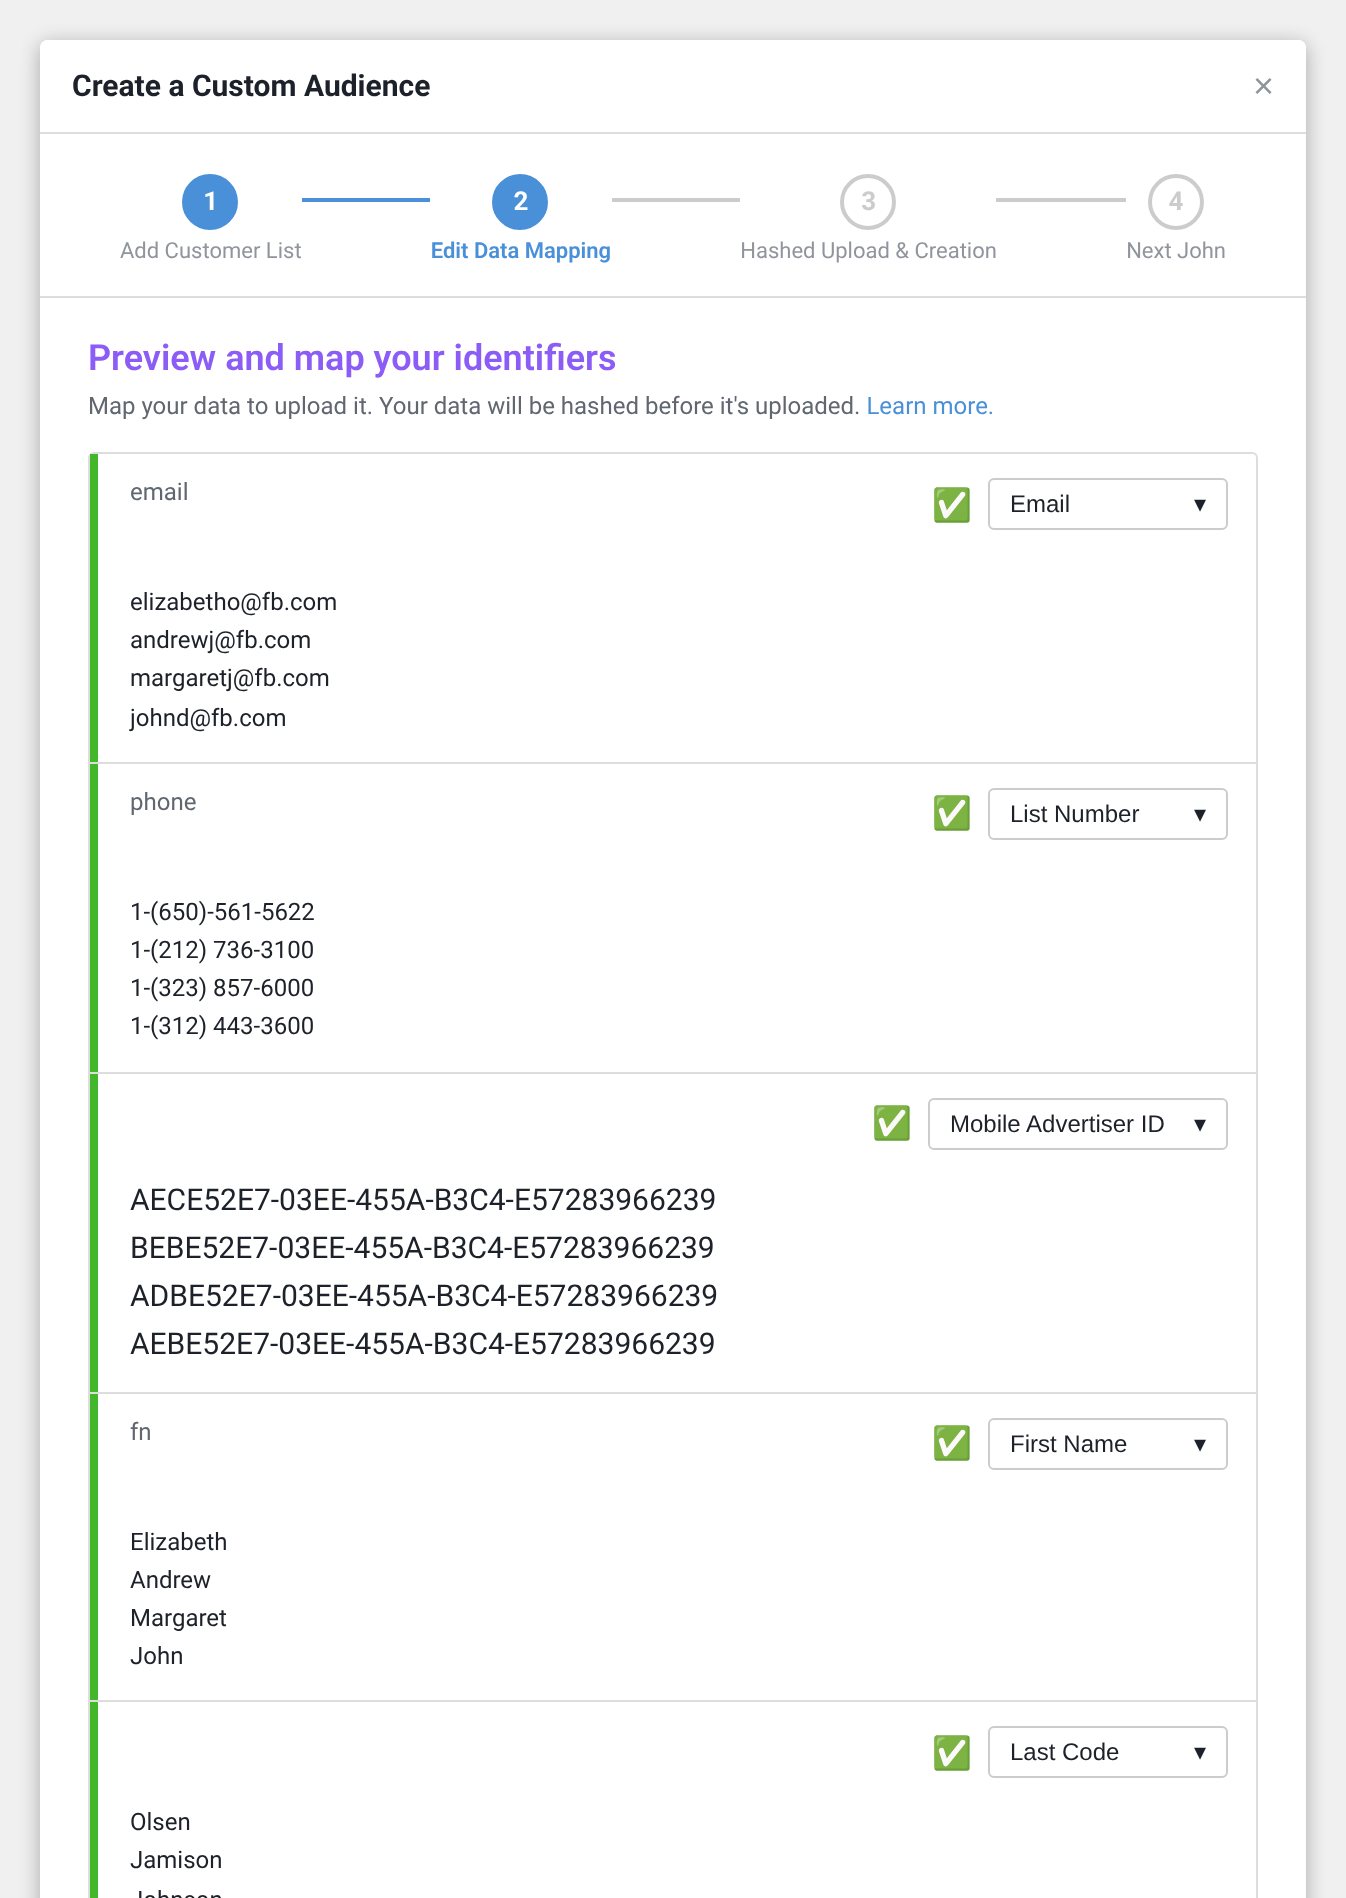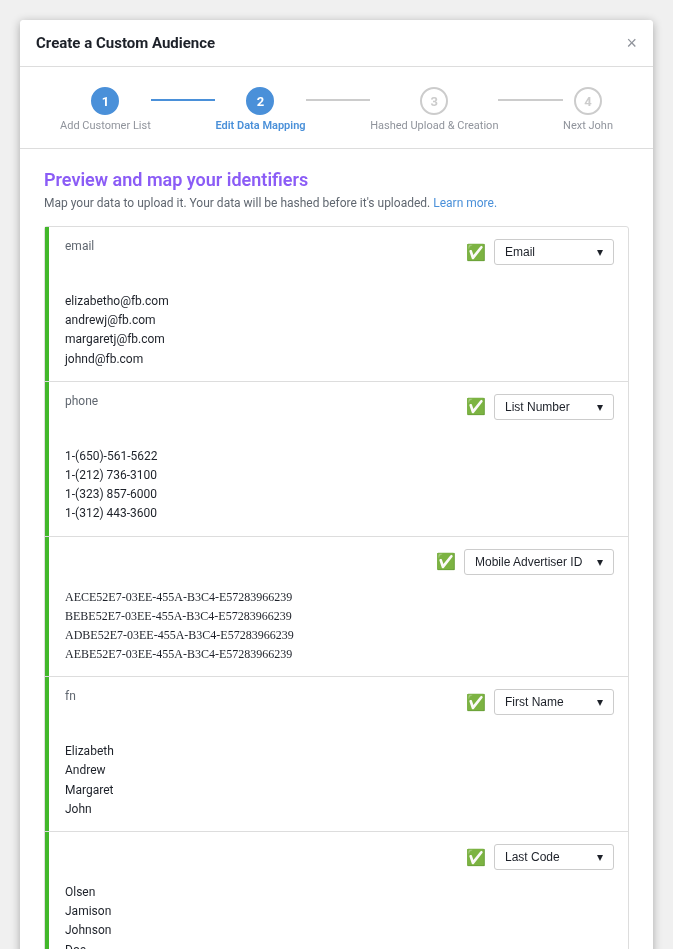--- a/index.html
+++ b/index.html
@@ -266,21 +266,21 @@
           <span class="check-icon">✅</span>
           <button class="dropdown-btn">
             <span>List Number</span>
             <span>▾</span>
           </button>
         </div>
       </div>
 
       <div class="data-row">
         <div class="data-col-left">
-          <div class="data-values" style="font-size:12px;font-family:Liberation Serif, serif;">
+          <div class="data-values" style="font-size:15px;">
             AECE52E7-03EE-455A-B3C4-E57283966239<br>
             BEBE52E7-03EE-455A-B3C4-E57283966239<br>
             ADBE52E7-03EE-455A-B3C4-E57283966239<br>
             AEBE52E7-03EE-455A-B3C4-E57283966239
           </div>
         </div>
         <div class="data-col-right">
           <span class="check-icon">✅</span>
           <button class="dropdown-btn" style="min-width:150px;">
             <span>Mobile Advertiser ID</span>

